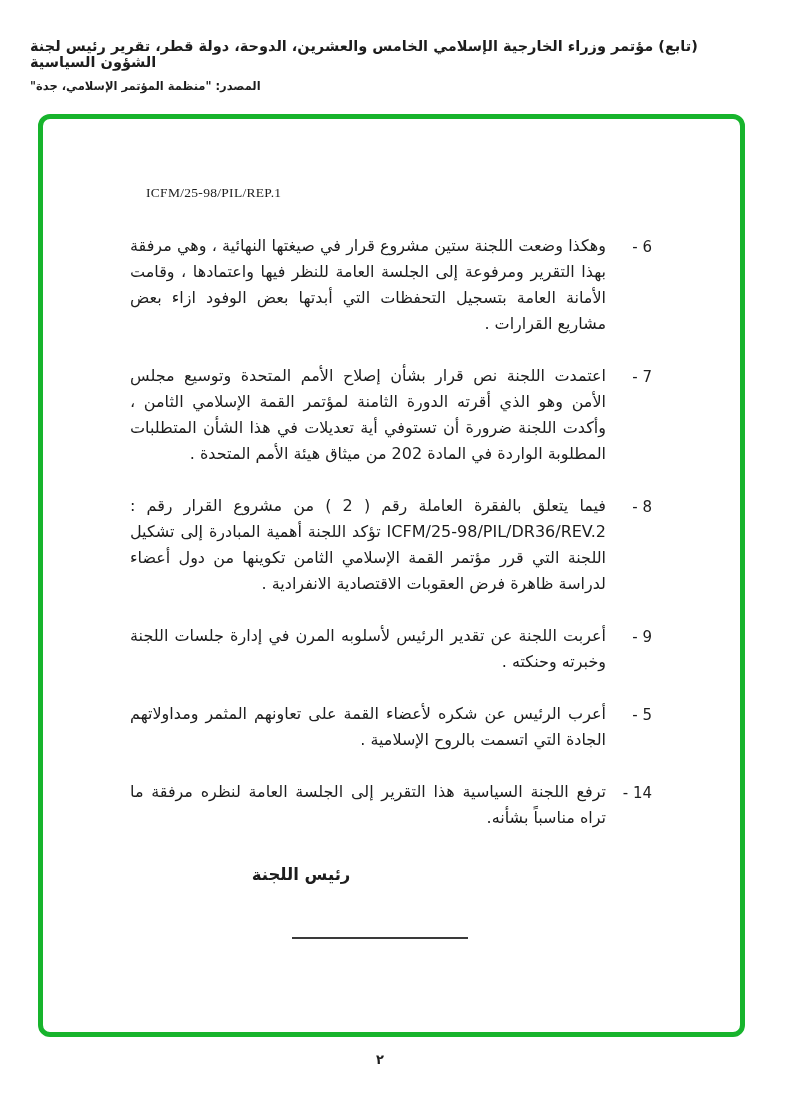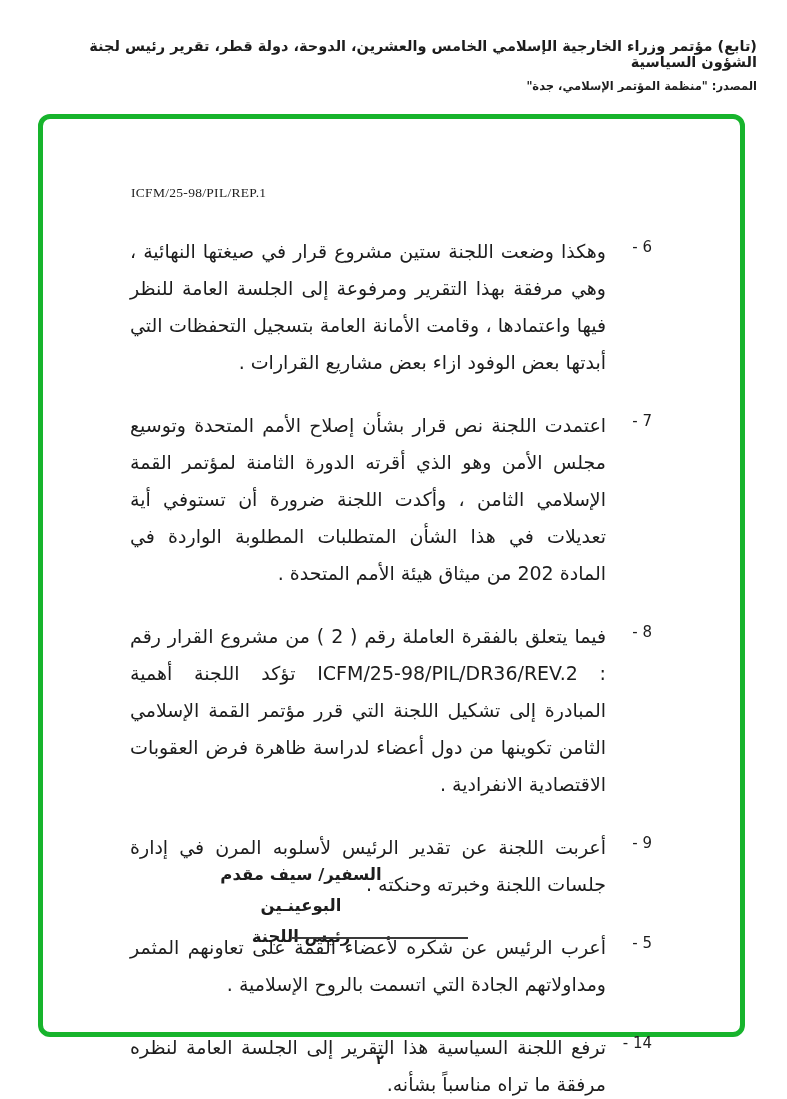--- a/index.html
+++ b/index.html
@@ -15,21 +15,21 @@
     font-family: "DejaVu Sans", sans-serif;
     color: #1d1d1d;
   }
 
   
   .header {
     position: absolute;
     top: 38px;
     left: 30px;
     right: 30px;
-    text-align: right;
+    text-align: left;
     direction: rtl;
   }
   .header-line1 {
     font-size: 14.5px;
     font-weight: bold;
     letter-spacing: 0.2px;
   }
   .header-line2 {
     font-size: 11.5px;
     font-weight: bold;
@@ -45,21 +45,21 @@
     height: 923px;
     box-sizing: border-box;
     border-style: solid;
     border-width: 5px;
     border-radius: 12px;
   }
 
   
   .ref {
     position: absolute;
-    left: 88px;
+    left: 103px;
     top: 66px;
     direction: ltr;
     font-family: "Liberation Serif", serif;
     font-size: 13.5px;
     letter-spacing: 0.3px;
   }
 
   
   .paras {
     position: absolute;
@@ -74,22 +74,22 @@
   }
   .pnum {
     flex: 0 0 46px;
     font-size: 15px;
     line-height: 29px;
     white-space: nowrap;
   }
   .ptext {
     flex: 1;
     text-align: justify;
-    font-size: 19px;
-    line-height: 37px;
+    font-size: 16px;
+    line-height: 26px;
   }
 
   
   .signature {
     position: absolute;
     top: 740px;
     left: 142px;
     width: 232px;
     text-align: center;
     direction: rtl;
@@ -157,21 +157,20 @@
     </div>
 
     <div class="para">
       <span class="pnum">14 -</span>
       <div class="ptext">ترفع اللجنة السياسية هذا التقرير إلى الجلسة العامة لنظره مرفقة ما تراه مناسباً بشأنه.</div>
     </div>
 
   </div>
 
   <div class="signature">
-    <div>السفير/ سيف مقدم البوعينـين</div>
     <div>رئيس اللجنة</div>
   </div>
 
   <div class="sigline"></div>
 
 </div>
 
 <div class="pagenum">٢</div>
 
 </body></html>

